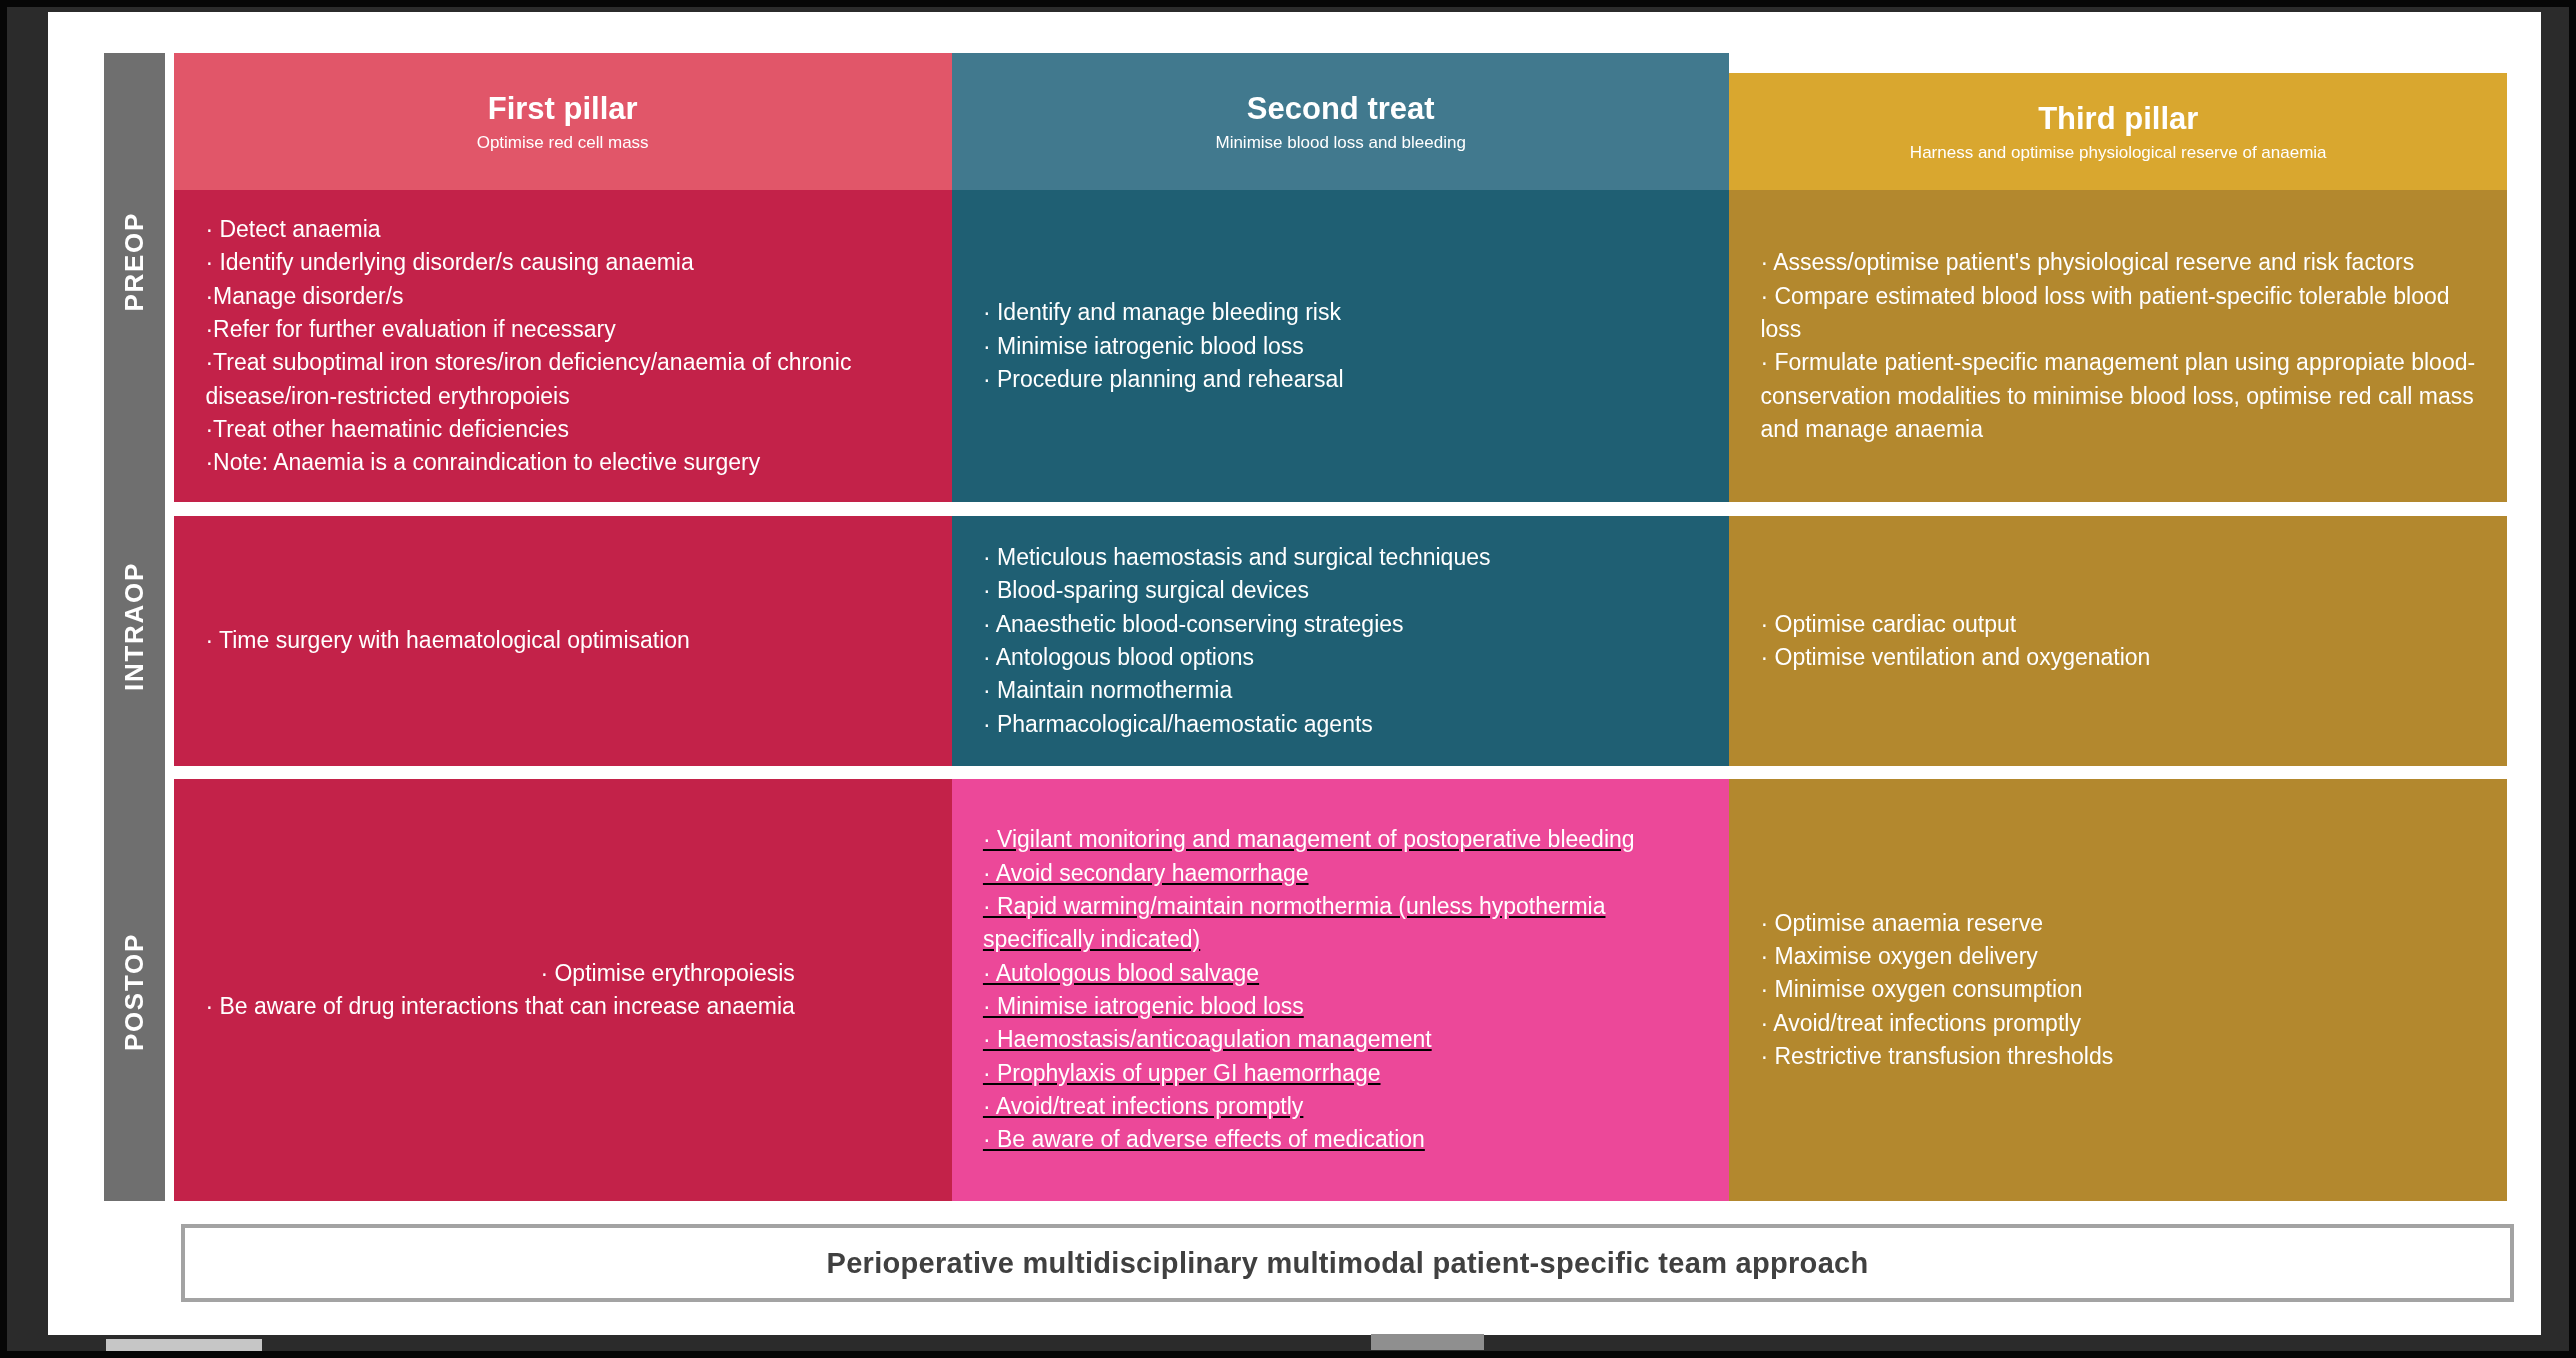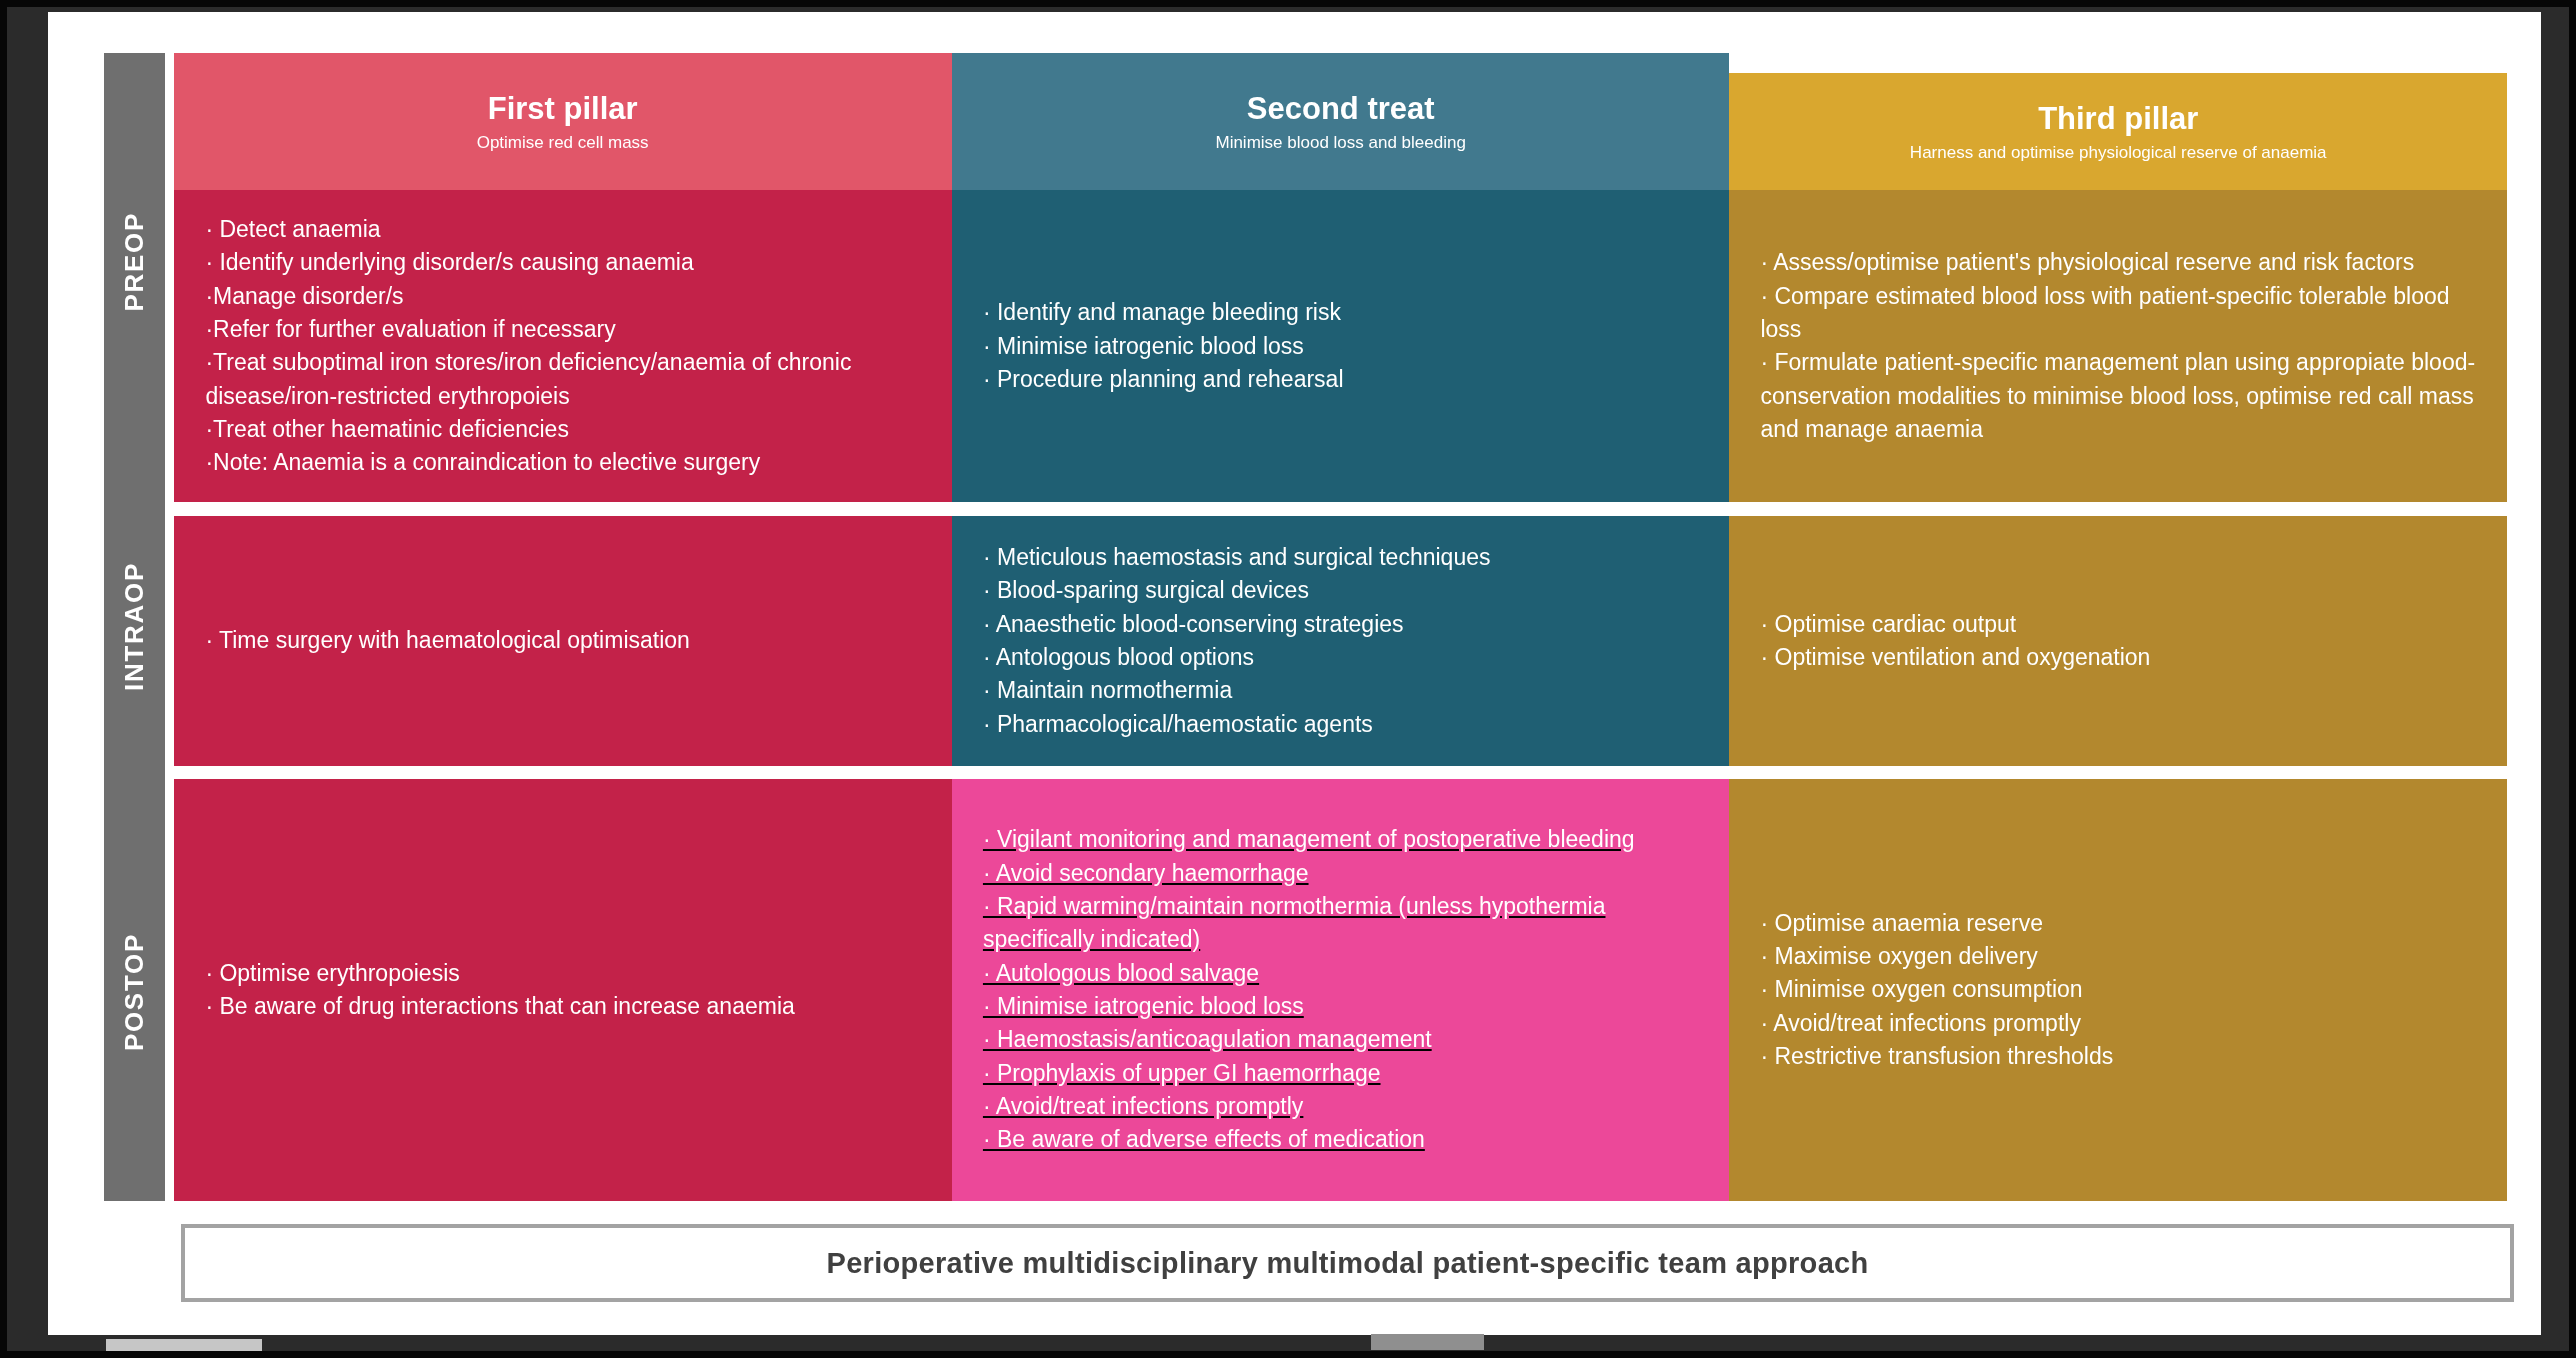--- a/index.html
+++ b/index.html
@@ -140,21 +140,21 @@
 · Identify underlying disorder/s causing anaemia
 ·Manage disorder/s
 ·Refer for further evaluation if necessary
 ·Treat suboptimal iron stores/iron deficiency/anaemia of chronic disease/iron-restricted erythropoieis
 ·Treat other haematinic deficiencies
 ·Note: Anaemia is a conraindication to elective surgery</div>
       </div>
       <div class="cell c1-intraop" style="background: rgb(195, 34, 73);">
         <div class="cell-text">· Time surgery with haematological optimisation</div>
       </div>
-      <div class="cell c1-postop" style="background: rgb(195, 34, 73);">
+      <div class="cell c1-postop" style="background: rgb(195, 34, 73); text-align: right;">
         <div class="cell-text">· Optimise erythropoiesis
 · Be aware of drug interactions that can increase anaemia</div>
       </div>
 
       <div class="cell c2-preop" style="background: rgb(31, 95, 115);">
         <div class="cell-text">· Identify and manage bleeding risk
 · Minimise iatrogenic blood loss
 · Procedure planning and rehearsal</div>
       </div>
       <div class="cell c2-intraop" style="background: rgb(31, 95, 115);">

